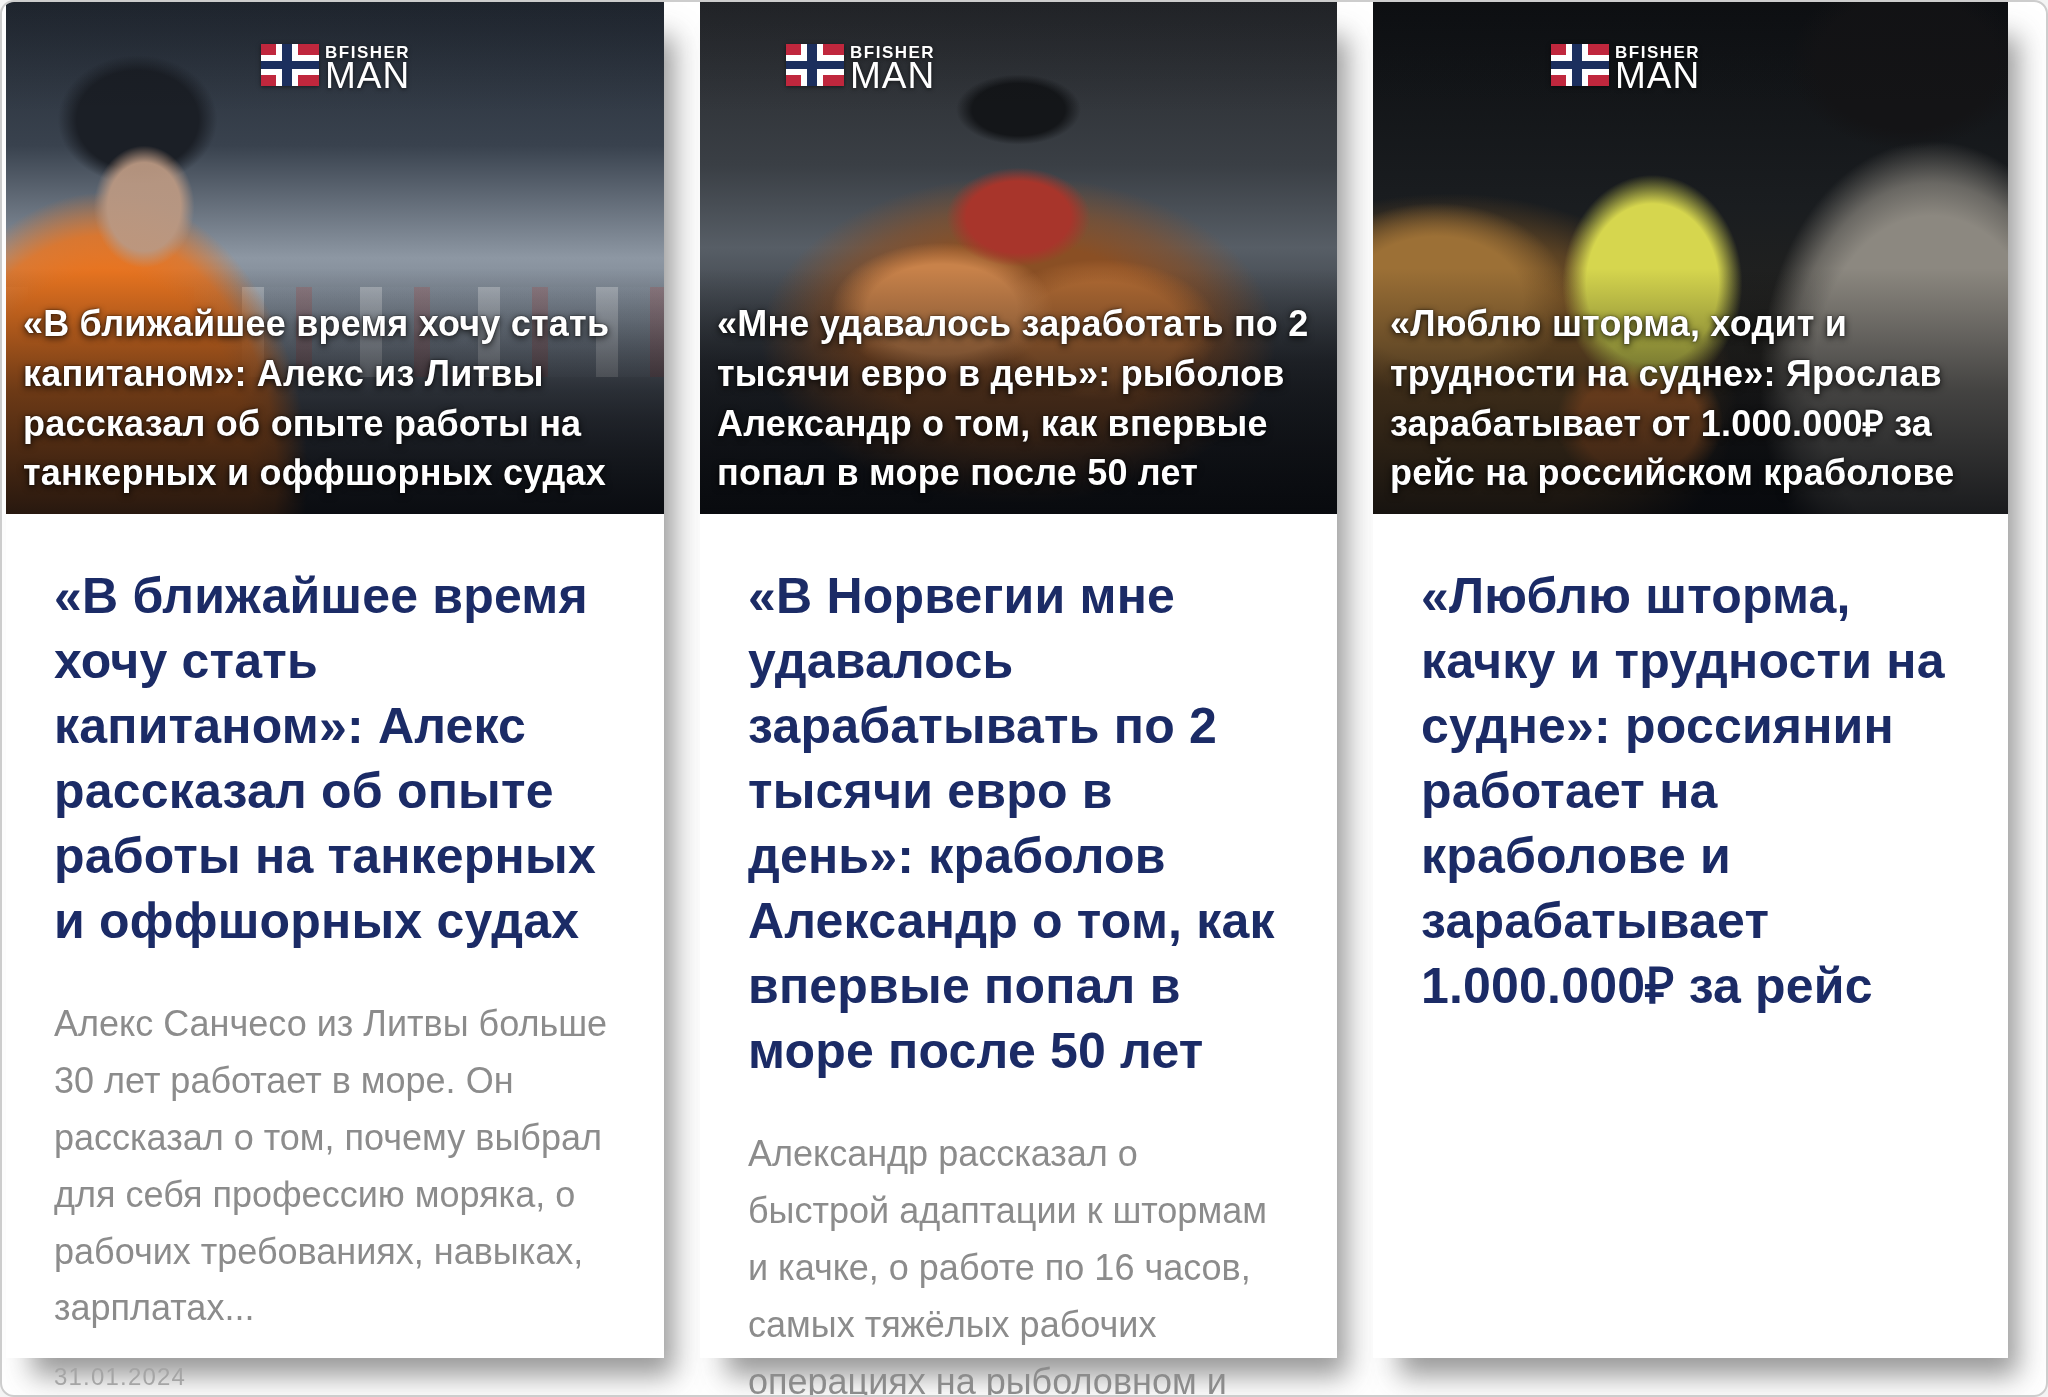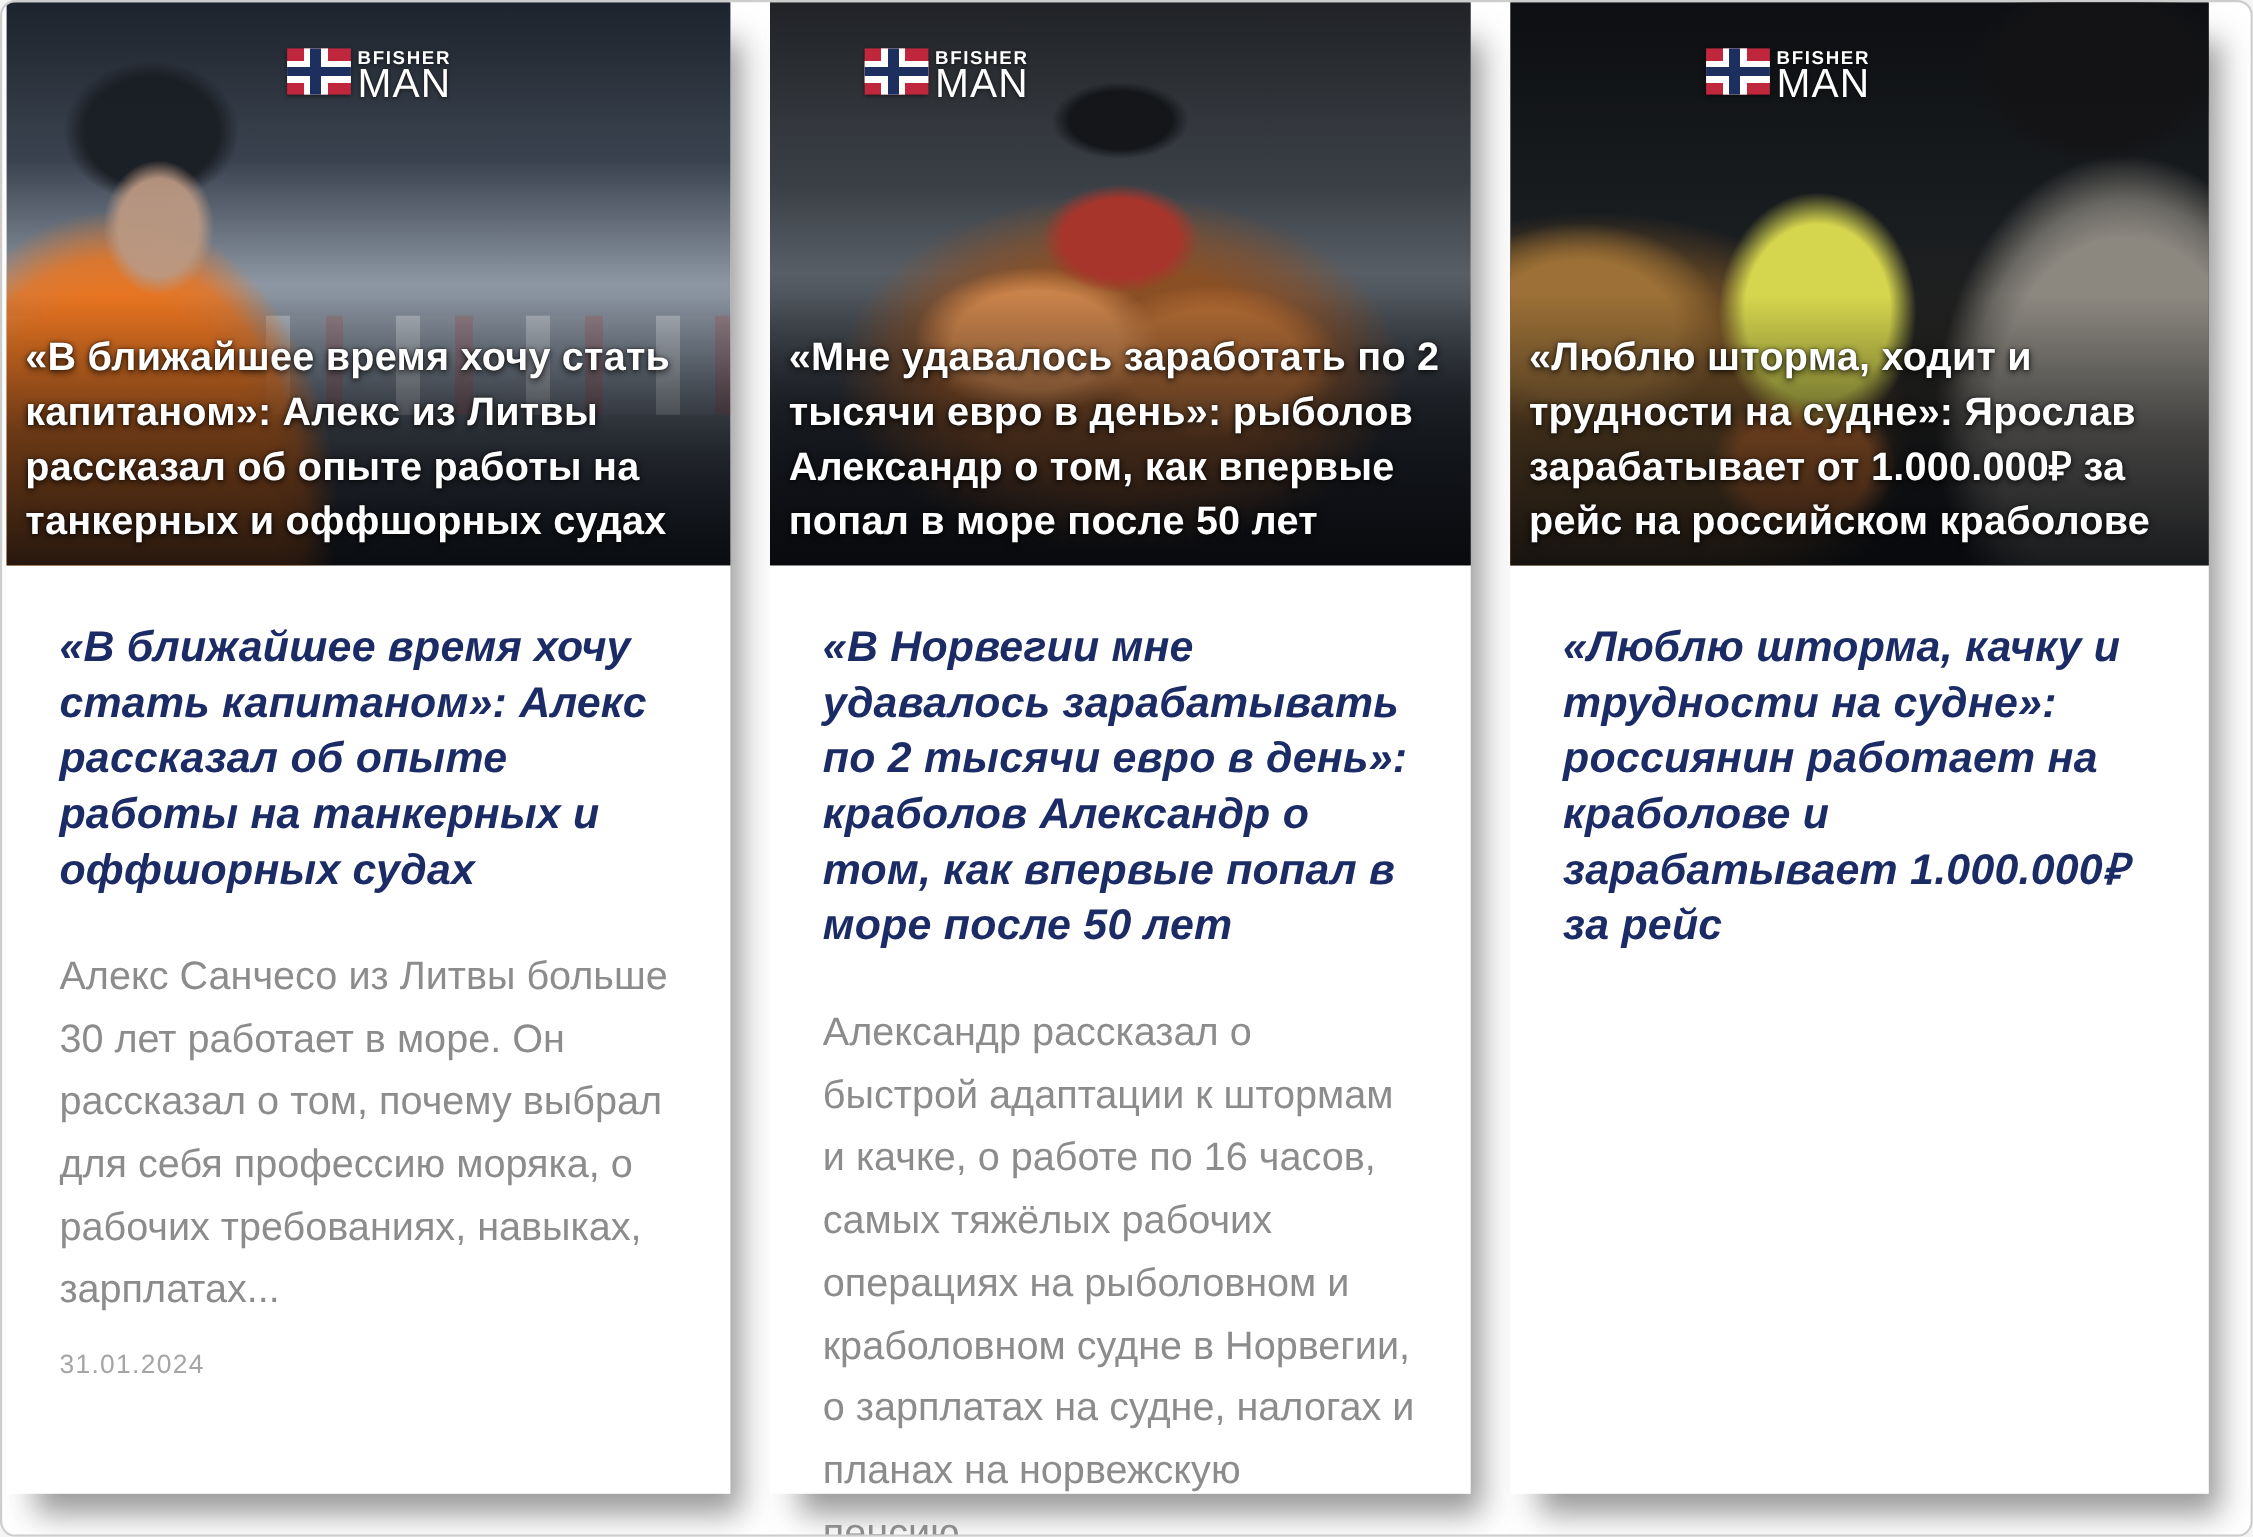--- a/index.html
+++ b/index.html
@@ -88,21 +88,21 @@
 
   .caption{
     position:absolute;left:17px;right:27px;bottom:16px;
     color:var(--caption-white);font-weight:bold;font-size:36px;line-height:1.38;
     text-shadow:0 2px 7px rgba(0,0,0,.85), 0 0 2px rgba(0,0,0,.6);
     letter-spacing:.2px;
   }
 
   .card-body{padding:50px 48px 0 48px;}
   .headline{
-    color:var(--navy);font-weight:bold;font-size:39px;line-height:1.3;letter-spacing:.2px;font-style:italic;
+    color:var(--navy);font-weight:bold;font-size:50px;line-height:1.3;letter-spacing:.2px;
   }
   .excerpt{
     margin-top:42px;color:var(--body-gray);font-size:36px;line-height:1.58;font-weight:normal;
   }
   .date{
     margin-top:26px;color:var(--date-gray);font-size:24px;letter-spacing:1.2px;
   }
 </style>
 </head>
 <body>

